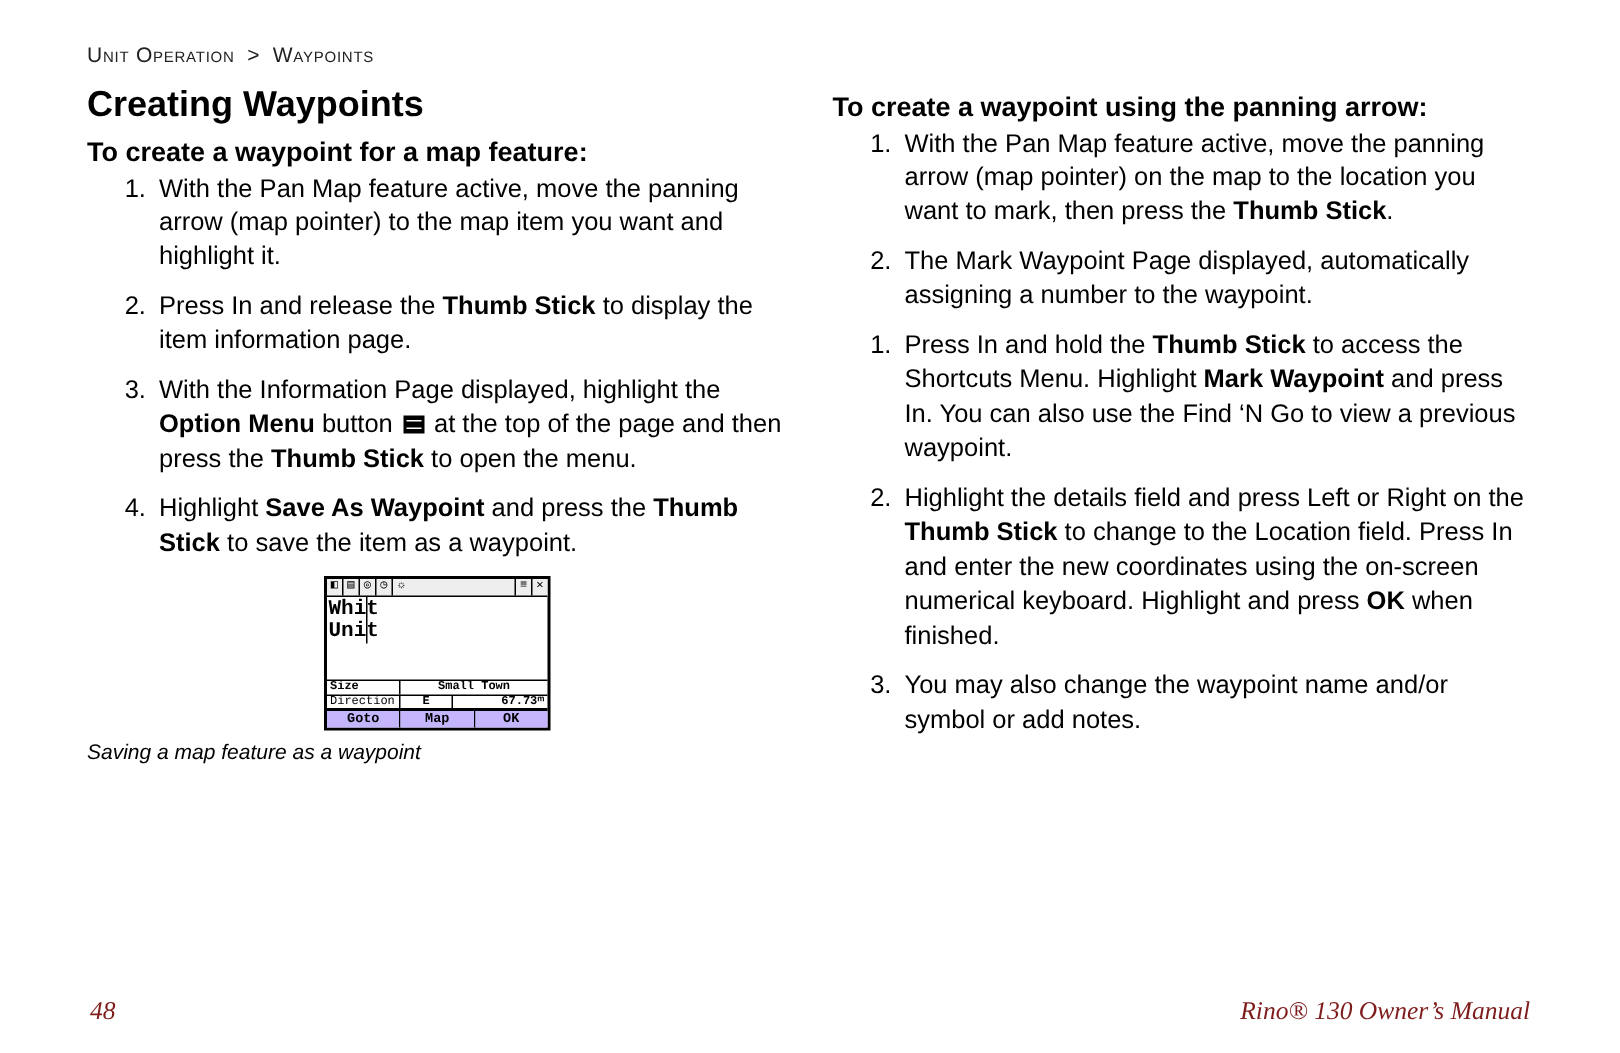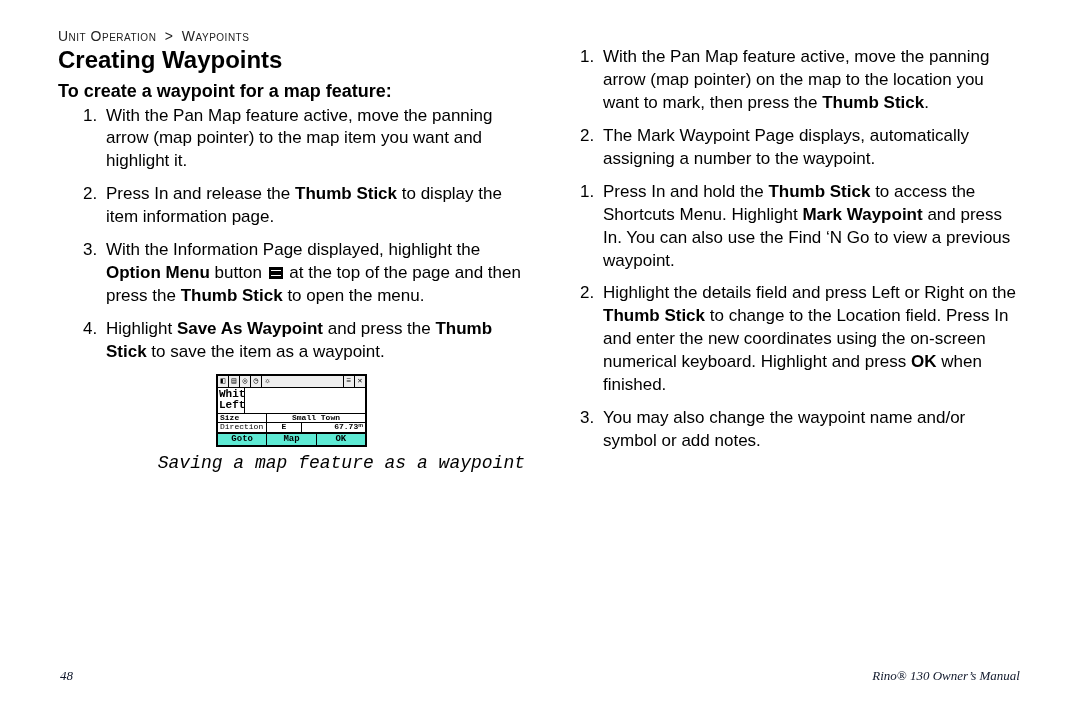--- a/index.html
+++ b/index.html
@@ -17,20 +17,21 @@
       width: 1080px;
       height: 702px;
       padding: 28px 58px 18px 58px;
       display: flex;
       flex-direction: column;
     }
     .header {
       font-size: 14px;
       letter-spacing: 0.5px;
       color: #222;
+      margin-bottom: 10px;
       font-variant: small-caps;
     }
     .header .sep { margin: 0 4px; }
     .columns {
       flex: 1;
       display: flex;
       gap: 30px;
     }
     .col {
       flex: 1;
@@ -112,38 +113,39 @@
       font-size: 8px;
     }
     .ds-ico:last-child { border-right: none; }
     .ds-top-right .ds-ico { border-left: 1px solid #000; border-right: none; }
     .ds-body { display: flex; }
     .ds-labels {
       width: 24px;
       border-right: 1px solid #000;
       padding: 1px 1px;
       font-weight: bold;
-      font-size: 11px;
+      font-size: 14px;
     }
     .ds-menu { flex: 1; }
     .ds-menu-item {
       padding: 0 2px;
       font-weight: bold;
       white-space: nowrap;
       font-size: 8.5px;
       border-bottom: 1px solid rgba(0,0,0,0);
     }
     .ds-menu-item.sel {
       background: #000;
       color: #fff;
     }
     .ds-row2 {
       display: flex;
       border-top: 1.5px solid #000;
       font-size: 8px;
+      margin-top: 24px;
     }
     .ds-row2 .lab { width: 44px; padding: 0 2px; font-weight: bold; border-right: 1px solid #000; }
     .ds-row2 .val { flex: 1; text-align: center; font-weight: bold; padding: 0 2px; }
     .ds-row3 {
       display: flex;
       border-top: 1.5px solid #000;
       font-size: 8px;
     }
     .ds-row3 .lab { width: 44px; padding: 0 2px; font-weight: normal; border-right: 1px solid #000; }
     .ds-row3 .val1 { width: 34px; text-align: center; font-weight: bold; border-right: 1px solid #000; }
@@ -152,37 +154,37 @@
       display: flex;
       border-top: 2px solid #000;
     }
     .ds-btn {
       flex: 1;
       text-align: center;
       font-weight: bold;
       font-size: 9px;
       padding: 1px 0;
       border-right: 1px solid #000;
-      background: #5eead4;
+      background: #c4b5fd;
     }
     .ds-btn:last-child { border-right: none; }
     .caption {
-      font-family: Liberation Mono, monospace;
+      font-family: Liberation Sans, sans-serif;
       font-style: italic;
-      font-size: 18px;
+      font-size: 14px;
       margin-top: 6px;
-      text-align: right;
+      text-align: left;
     }
     .footer {
       display: flex;
       justify-content: space-between;
       font-family: Georgia, 'Times New Roman', serif;
       font-style: italic;
-      font-size: 13px;
-      color: #0f172a;
+      font-size: 17px;
+      color: #7f1d1d;
       padding: 0 2px;
       margin-top: 4px;
     }
   </style>
 </head>
 <body>
 
 <div class="page">
 
   <div class="header">
@@ -220,21 +222,21 @@
               <div class="ds-ico">☼</div>
             </div>
             <div class="ds-top-right">
               <div class="ds-ico">≡</div>
               <div class="ds-ico">✕</div>
             </div>
           </div>
           <div class="ds-body">
             <div class="ds-labels">
               <div>Whit</div>
-              <div>Left</div>
+              <div>Unit</div>
             </div>
           </div>
           <div class="ds-row2">
             <div class="lab">Size</div>
             <div class="val">Small Town</div>
           </div>
           <div class="ds-row3">
             <div class="lab">Direction</div>
             <div class="val1">E</div>
             <div class="val2">67.73ᵐ</div>
@@ -243,25 +245,26 @@
             <div class="ds-btn">Goto</div>
             <div class="ds-btn">Map</div>
             <div class="ds-btn">OK</div>
           </div>
         </div>
         <div class="caption">Saving a map feature as a waypoint</div>
       </div>
     </div>
 
     <div class="col">
+      <h2 class="subhead">To create a waypoint using the panning arrow:</h2>
       <ol>
         <li>
           <span>With the Pan Map feature active, move the panning arrow (map pointer) on the map to the location you want to mark, then press the </span><span class="b">Thumb Stick</span><span>.</span>
         </li>
-        <li><span>The Mark Waypoint Page displays, automatically assigning a number to the waypoint.</span></li>
+        <li><span>The Mark Waypoint Page displayed, automatically assigning a number to the waypoint.</span></li>
       </ol>
 
       <ol>
         <li>
           <span>Press In and hold the </span><span class="b">Thumb Stick</span><span> to access the Shortcuts Menu. Highlight </span><span class="b">Mark Waypoint</span><span> and press In. You can also use the Find ‘N Go to view a previous waypoint.</span>
         </li>
         <li>
           <span>Highlight the details field and press Left or Right on the </span><span class="b">Thumb Stick</span><span> to change to the Location field. Press In and enter the new coordinates using the on-screen numerical keyboard. Highlight and press </span><span class="b">OK</span><span> when finished.</span>
         </li>
         <li><span>You may also change the waypoint name and/or symbol or add notes.</span></li>

